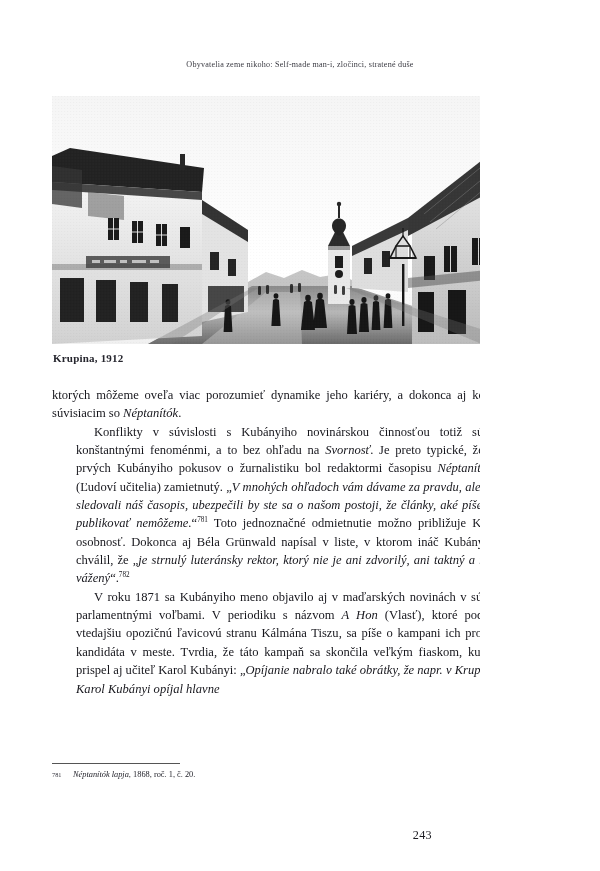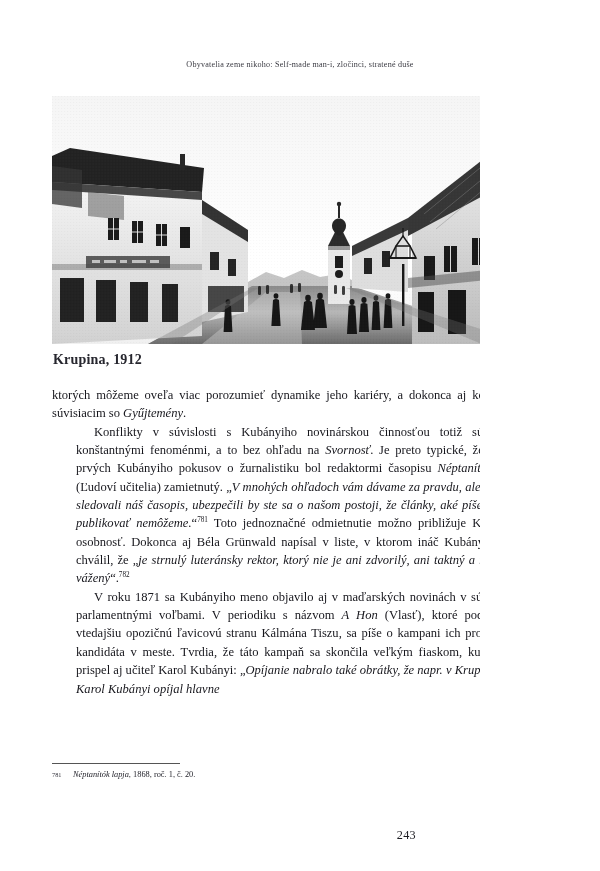--- a/index.html
+++ b/index.html
@@ -44,21 +44,21 @@
     overflow: hidden;
     background: #cfd0d4;
     filter: grayscale(100%) contrast(108%);
   }
   .photo svg { display: block; }
 
   .figure-caption {
     position: absolute;
     left: 53px;
     top: 352px;
-    font-size: 14px;
+    font-size: 11px;
     font-weight: bold;
     letter-spacing: 0.2px;
     color: #26262e;
     font-family: "Liberation Serif", serif;
   }
 
   
   .body-col {
     position: absolute;
     left: 52px;
@@ -114,21 +114,21 @@
     position: absolute;
     left: 0;
     top: -0.5px;
     font-size: 6.3px;
     color: #33333c;
   }
 
   
   .folio {
     position: absolute;
-    right: 64px;
+    right: 48px;
     top: 828px;
     font-size: 12.2px;
     color: #1a1a20;
     letter-spacing: 0.3px;
   }
 </style>
 </head>
 <body>
 
 <div class="page">
@@ -332,21 +332,21 @@
         <rect x="0" y="0" width="476" height="248" fill="url(#grain)"></rect>
 
         <rect x="0" y="0" width="476" height="248" fill="#000" opacity="0.03"></rect>
       </svg>
     </div>
   </div>
 
   <div class="figure-caption">Krupina, 1912</div>
 
   <div class="body-col" id="body-col">
-      <p><span>ktorých môžeme oveľa viac porozumieť dynamike jeho kariéry, a dokonca aj konfliktom súvisiacim so </span><span class="it">Gyűjtemény</span><span>.</span></p>
+      <p><span>ktorých môžeme oveľa viac porozumieť dynamike jeho kariéry, a dokonca aj konfliktom súvisiacim so </span><span class="it">Néptanítók</span><span>.</span></p>
       <p class="indent"><span>Konflikty v súvislosti s Kubányiho novinárskou činnosťou totiž sú takmer konštantnými fenoménmi, a to bez ohľadu na </span><span class="it">Svornosť</span><span>. Je preto typické, že jeden z prvých Kubányiho pokusov o žurnalistiku bol redaktormi časopisu </span><span class="it">Néptanítók Lapja</span><span> (Ľudoví učitelia) zamietnutý. „</span><span class="it">V mnohých ohľadoch vám dávame za pravdu, ale ak by ste sledovali náš časopis, ubezpečili by ste sa o našom postoji, že články, aké píšete vy, my publikovať nemôžeme.</span><span>“</span><sup class="fnref">781</sup><span> Toto jednoznačné odmietnutie možno približuje Kubányiho osobnosť. Dokonca aj Béla Grünwald napísal v liste, v ktorom ináč Kubányiho dlho chválil, že „</span><span class="it">je strnulý luteránsky rektor, ktorý nie je ani zdvorilý, ani taktný a nie je ani vážený</span><span>“.</span><sup class="fnref">782</sup></p>
       <p class="indent"><span>V roku 1871 sa Kubányiho meno objavilo aj v maďarských novinách v súvislosti s parlamentnými voľbami. V periodiku s názvom </span><span class="it">A Hon</span><span> (Vlasť), ktoré podporovalo vtedajšiu opozičnú ľavicovú stranu Kálmána Tiszu, sa píše o kampani ich provládneho kandidáta v meste. Tvrdia, že táto kampaň sa skončila veľkým fiaskom, ku ktorému prispel aj učiteľ Karol Kubányi: „</span><span class="it">Opíjanie nabralo také obrátky, že napr. v Krupine učiteľ Karol Kubányi opíjal hlavne</span></p>
     </div>
 
   <div class="fn-rule"></div>
   <div class="footnotes" id="footnotes">
       <div class="fn"><span class="fn-num">781</span><span class="it">Néptanítók lapja</span><span>, 1868, roč. 1, č. 20.</span></div>
     </div>
 
   <div class="folio">243</div>

